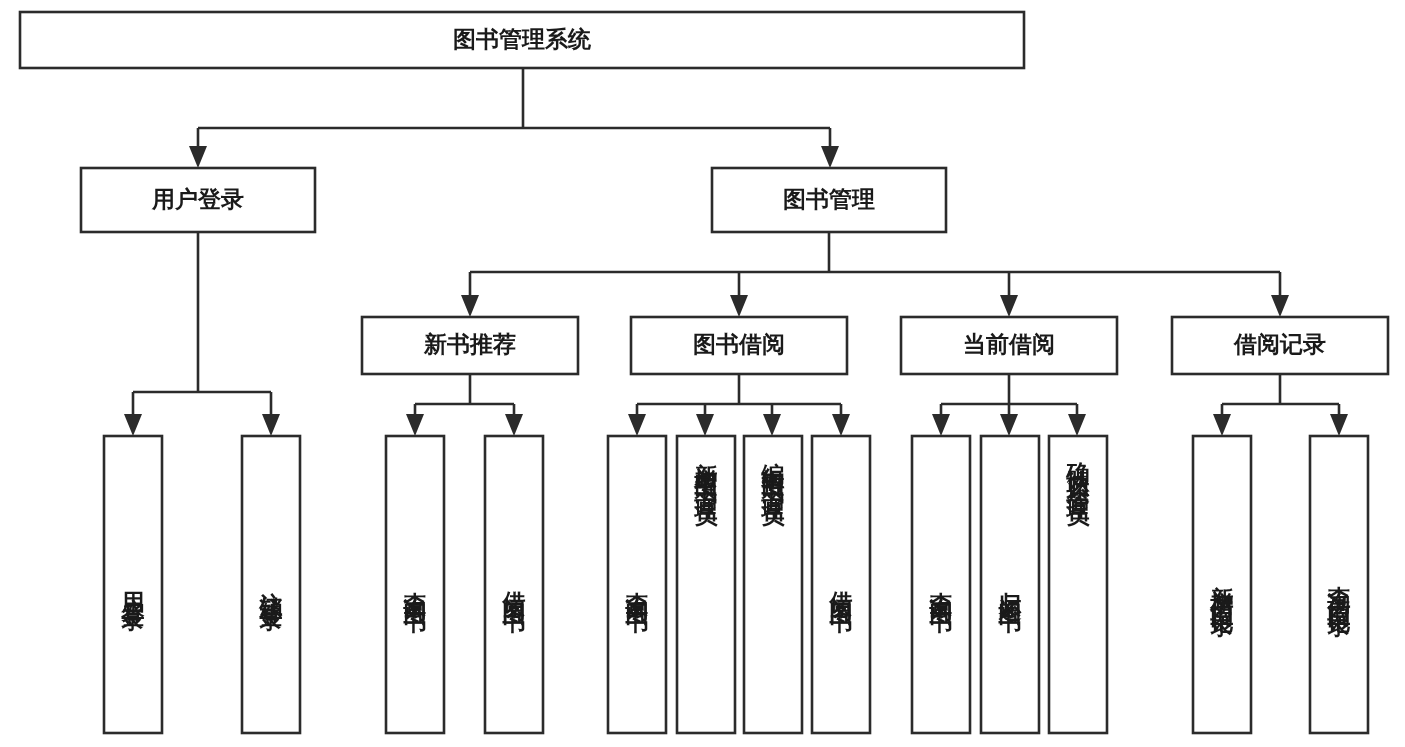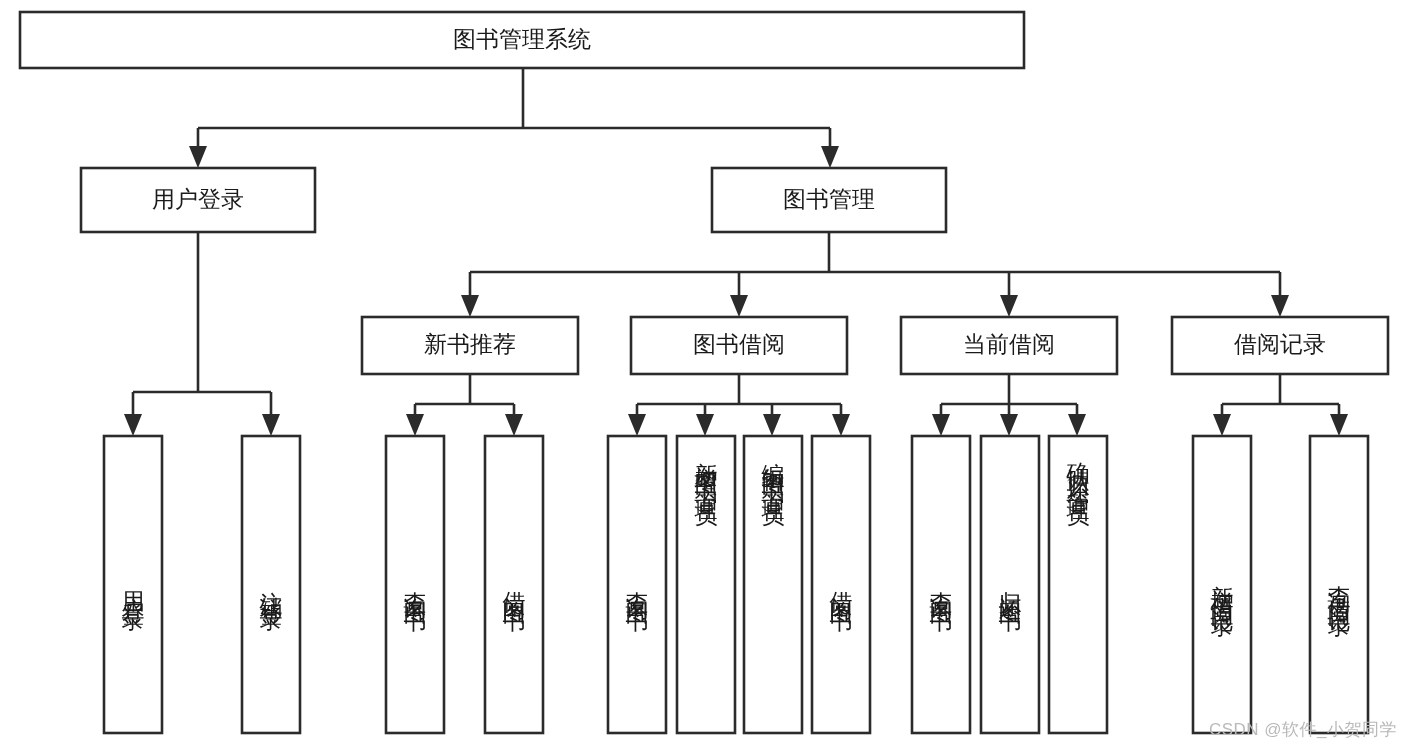--- a/index.html
+++ b/index.html
@@ -9,20 +9,21 @@
   }
   body {
     font-family: "Liberation Sans", "DejaVu Sans", sans-serif;
   }
   #diagram-root {
     position: relative;
     width: 1405px;
     height: 747px;
     background: #ffffff;
     overflow: hidden;
+    font-weight: bold;
   }
   svg.diagram-canvas {
     position: absolute;
     left: 0;
     top: 0;
     width: 1405px;
     height: 747px;
     display: block;
   }
   .node-box {
@@ -245,15 +246,14 @@
     <span class="vtext">确认归还（管理员）</span>
   </div>
 
   <div class="vertical-label-wrap center-v" style="left:1193px; top:436px; width:58px; height:297px;">
     <span class="vtext">新增借阅记录</span>
   </div>
   <div class="vertical-label-wrap center-v" style="left:1310px; top:436px; width:58px; height:297px;">
     <span class="vtext">查询借阅记录</span>
   </div>
 
-  <div class="watermark">CSDN @软件_小贺同学</div>
 
 </div>
 
 </body></html>

